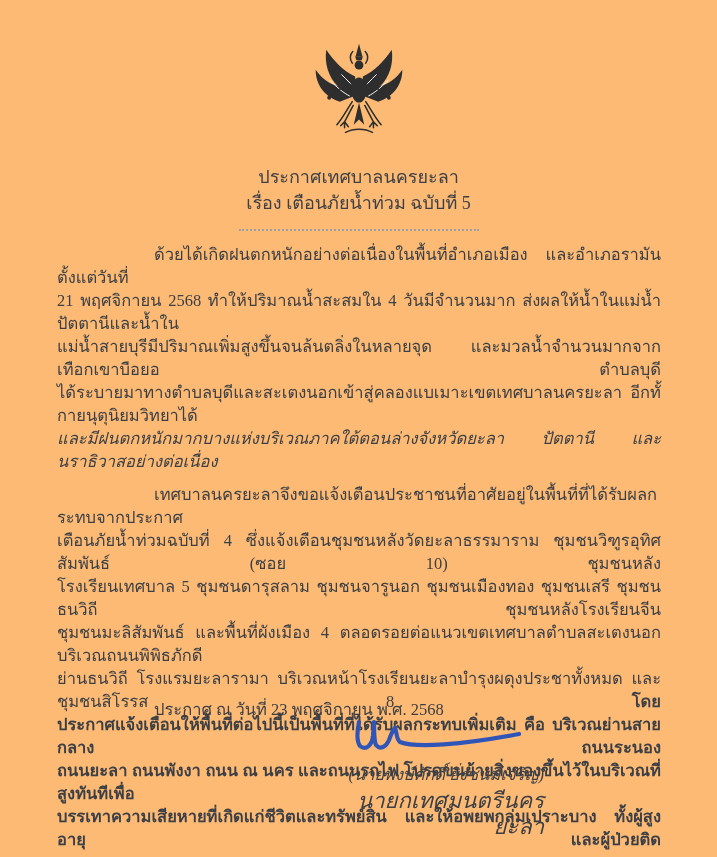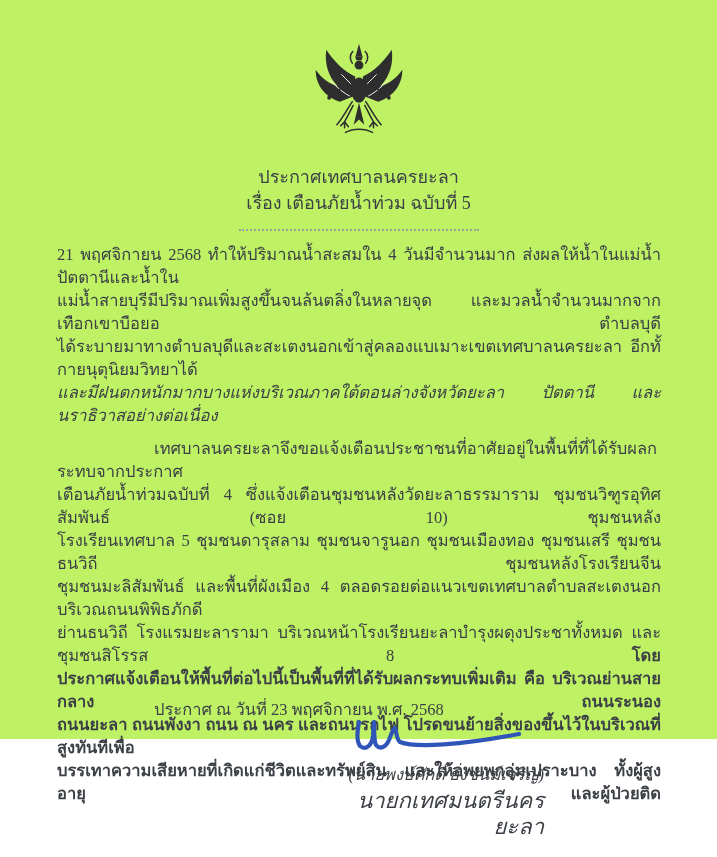--- a/index.html
+++ b/index.html
@@ -1,21 +1,21 @@
 <!DOCTYPE html>
 <html><head>
 <meta charset="utf-8">
 <style>
   html,body { margin:0; padding:0; background:#ffffff; }
   body {
     width:717px; height:857px; overflow:hidden;
     font-family:"Liberation Serif","DejaVu Sans",serif;
     color:#3c4046;
   }
-  .doc { position:relative; width:717px; height:739px; background:#bef264; }
+  .doc { position:relative; width:717px; height:857px; background:#fdba74; }
 
   .emblem { position:absolute; top:40px; left:50%; transform:translateX(-50%); }
 
   .title-block { position:absolute; top:164px; left:0; width:717px; text-align:center; }
   .title-line { font-size:18px; line-height:26px; }
 
   .dotted {
     position:absolute; top:229px; left:50%; transform:translateX(-50%);
     width:240px; height:0; border-bottom:2px dotted #9aa0a6;
   }
@@ -83,20 +83,21 @@
 
   <div class="title-block">
     <div class="title-line">ประกาศเทศบาลนครยะลา</div>
     <div class="title-line">เรื่อง เตือนภัยน้ำท่วม ฉบับที่ 5</div>
   </div>
 
   <div class="dotted"></div>
 
   <div class="body-text" id="paragraphs">
       <div class="para">
+        <div class="line first"><span>ด้วยได้เกิดฝนตกหนักอย่างต่อเนื่องในพื้นที่อำเภอเมือง และอำเภอรามันตั้งแต่วันที่</span></div>
         <div class="line"><span>21 พฤศจิกายน 2568 ทำให้ปริมาณน้ำสะสมใน 4 วันมีจำนวนมาก ส่งผลให้น้ำในแม่น้ำปัตตานีและน้ำใน</span></div>
         <div class="line"><span>แม่น้ำสายบุรีมีปริมาณเพิ่มสูงขึ้นจนล้นตลิ่งในหลายจุด และมวลน้ำจำนวนมากจากเทือกเขาบือยอ ตำบลบุดี</span></div>
         <div class="line"><span>ได้ระบายมาทางตำบลบุดีและสะเตงนอกเข้าสู่คลองแบเมาะเขตเทศบาลนครยะลา อีกทั้กายนุตุนิยมวิทยาได้</span></div>
         <div class="line last"><span>และมีฝนตกหนักมากบางแห่งบริเวณภาคใต้ตอนล่างจังหวัดยะลา ปัตตานี และนราธิวาสอย่างต่อเนื่อง</span></div>
       </div>
       <div class="para">
         <div class="line first"><span>เทศบาลนครยะลาจึงขอแจ้งเตือนประชาชนที่อาศัยอยู่ในพื้นที่ที่ได้รับผลกระทบจากประกาศ</span></div>
         <div class="line"><span>เตือนภัยน้ำท่วมฉบับที่ 4 ซึ่งแจ้งเตือนชุมชนหลังวัดยะลาธรรมาราม ชุมชนวิฑูรอุทิศสัมพันธ์ (ซอย 10) ชุมชนหลัง</span></div>
         <div class="line"><span>โรงเรียนเทศบาล 5 ชุมชนดารุสลาม ชุมชนจารูนอก ชุมชนเมืองทอง ชุมชนเสรี ชุมชนธนวิถี ชุมชนหลังโรงเรียนจีน</span></div>
         <div class="line"><span>ชุมชนมะลิสัมพันธ์ และพื้นที่ผังเมือง 4 ตลอดรอยต่อแนวเขตเทศบาลตำบลสะเตงนอก บริเวณถนนพิพิธภักดี</span></div>

